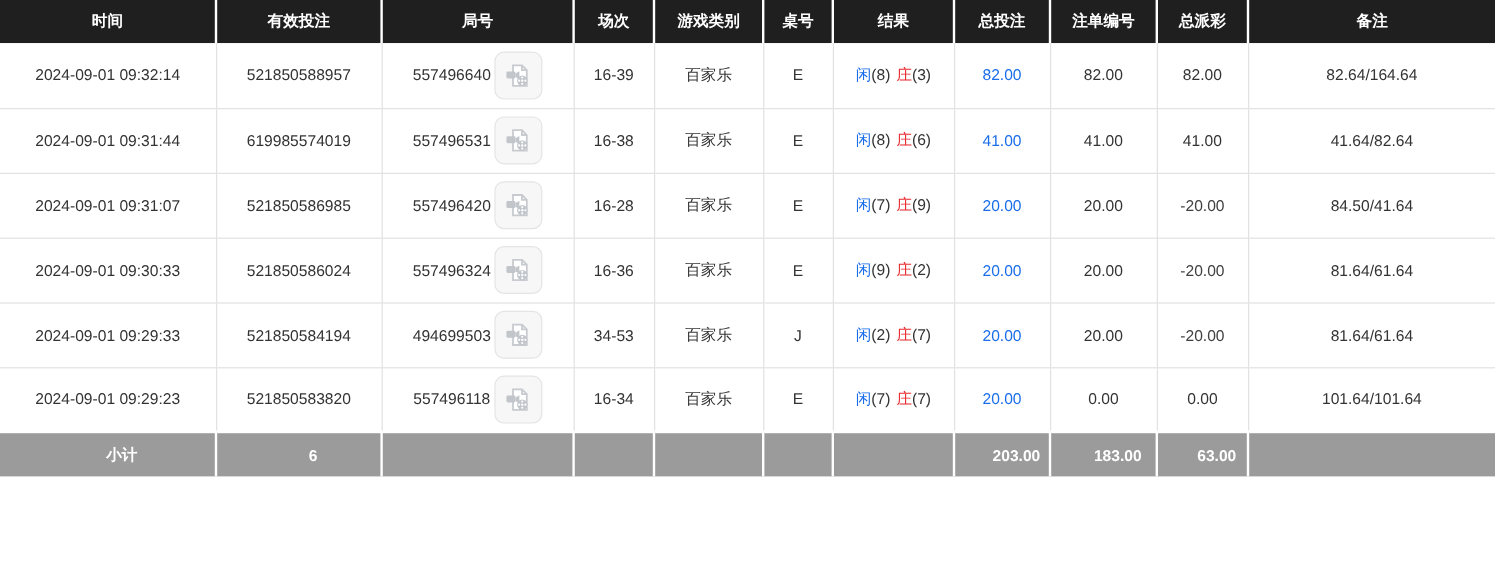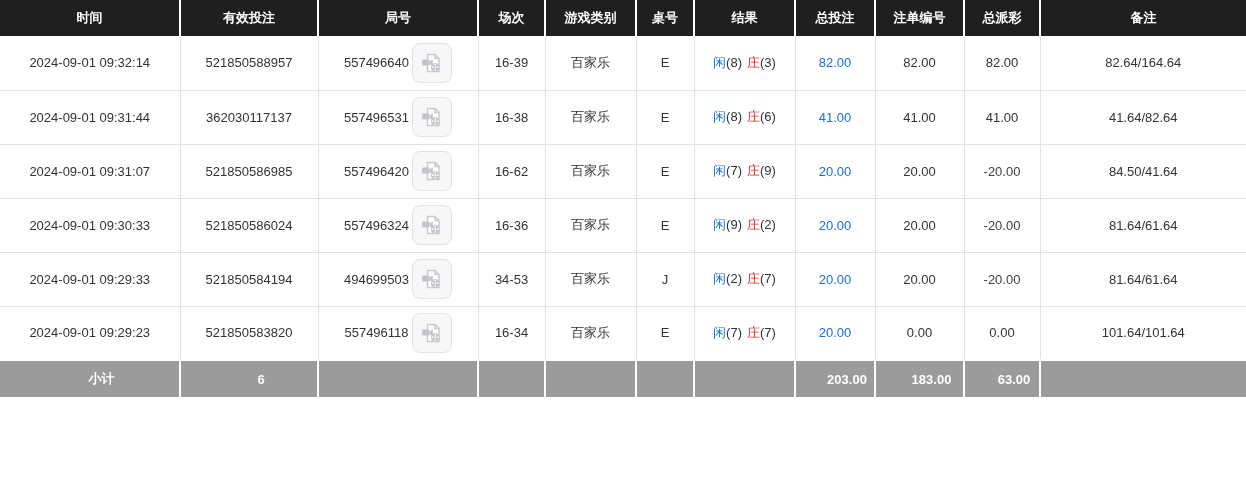--- a/index.html
+++ b/index.html
@@ -135,21 +135,21 @@
       <span class="res-player">闲</span><span class="res-num">(8)</span><span class="res-banker">庄</span><span class="res-num">(3)</span>
     </td>
     <td class="amt amt-blue">82.00</td>
     <td class="amt">82.00</td>
     <td class="amt">82.00</td>
     <td>82.64/164.64</td>
   </tr>
 
   <tr>
     <td>2024-09-01 09:31:44</td>
-    <td>362030117137</td>
+    <td>619985574019</td>
     <td>
       <span class="round-wrap">
         <span>557496531</span>
         <button class="video-btn" type="button">
           <span style="display:inline-flex">
             <svg width="24" height="24" viewBox="0 0 24 24" aria-hidden="true">
               <path d="M7.5 3.5h7.5l4 4v13H7.5z" fill="#ffffff" stroke="#c7cace" stroke-width="1.5"></path>
               <path d="M15 3.5v4h4" fill="none" stroke="#c7cace" stroke-width="1.5"></path>
               <rect x="2" y="8.6" width="7.6" height="5.8" rx="1.2" fill="#c2c6cb"></rect>
               <path d="M9.6 10.2l3.2-1.9v6.8l-3.2-1.9z" fill="#c2c6cb"></path>
@@ -193,21 +193,21 @@
               <circle cx="15.2" cy="16.2" r="1" fill="#ffffff"></circle>
               <circle cx="15.2" cy="13.6" r="0.9" fill="#ffffff"></circle>
               <circle cx="15.2" cy="18.8" r="0.9" fill="#ffffff"></circle>
               <circle cx="12.6" cy="16.2" r="0.9" fill="#ffffff"></circle>
               <circle cx="17.8" cy="16.2" r="0.9" fill="#ffffff"></circle>
             </svg>
           </span>
         </button>
       </span>
     </td>
-    <td>16-62</td>
+    <td>16-28</td>
     <td>百家乐</td>
     <td>E</td>
     <td>
       <span class="res-player">闲</span><span class="res-num">(7)</span><span class="res-banker">庄</span><span class="res-num">(9)</span>
     </td>
     <td class="amt amt-blue">20.00</td>
     <td class="amt">20.00</td>
     <td class="amt neg">-20.00</td>
     <td>84.50/41.64</td>
   </tr>

